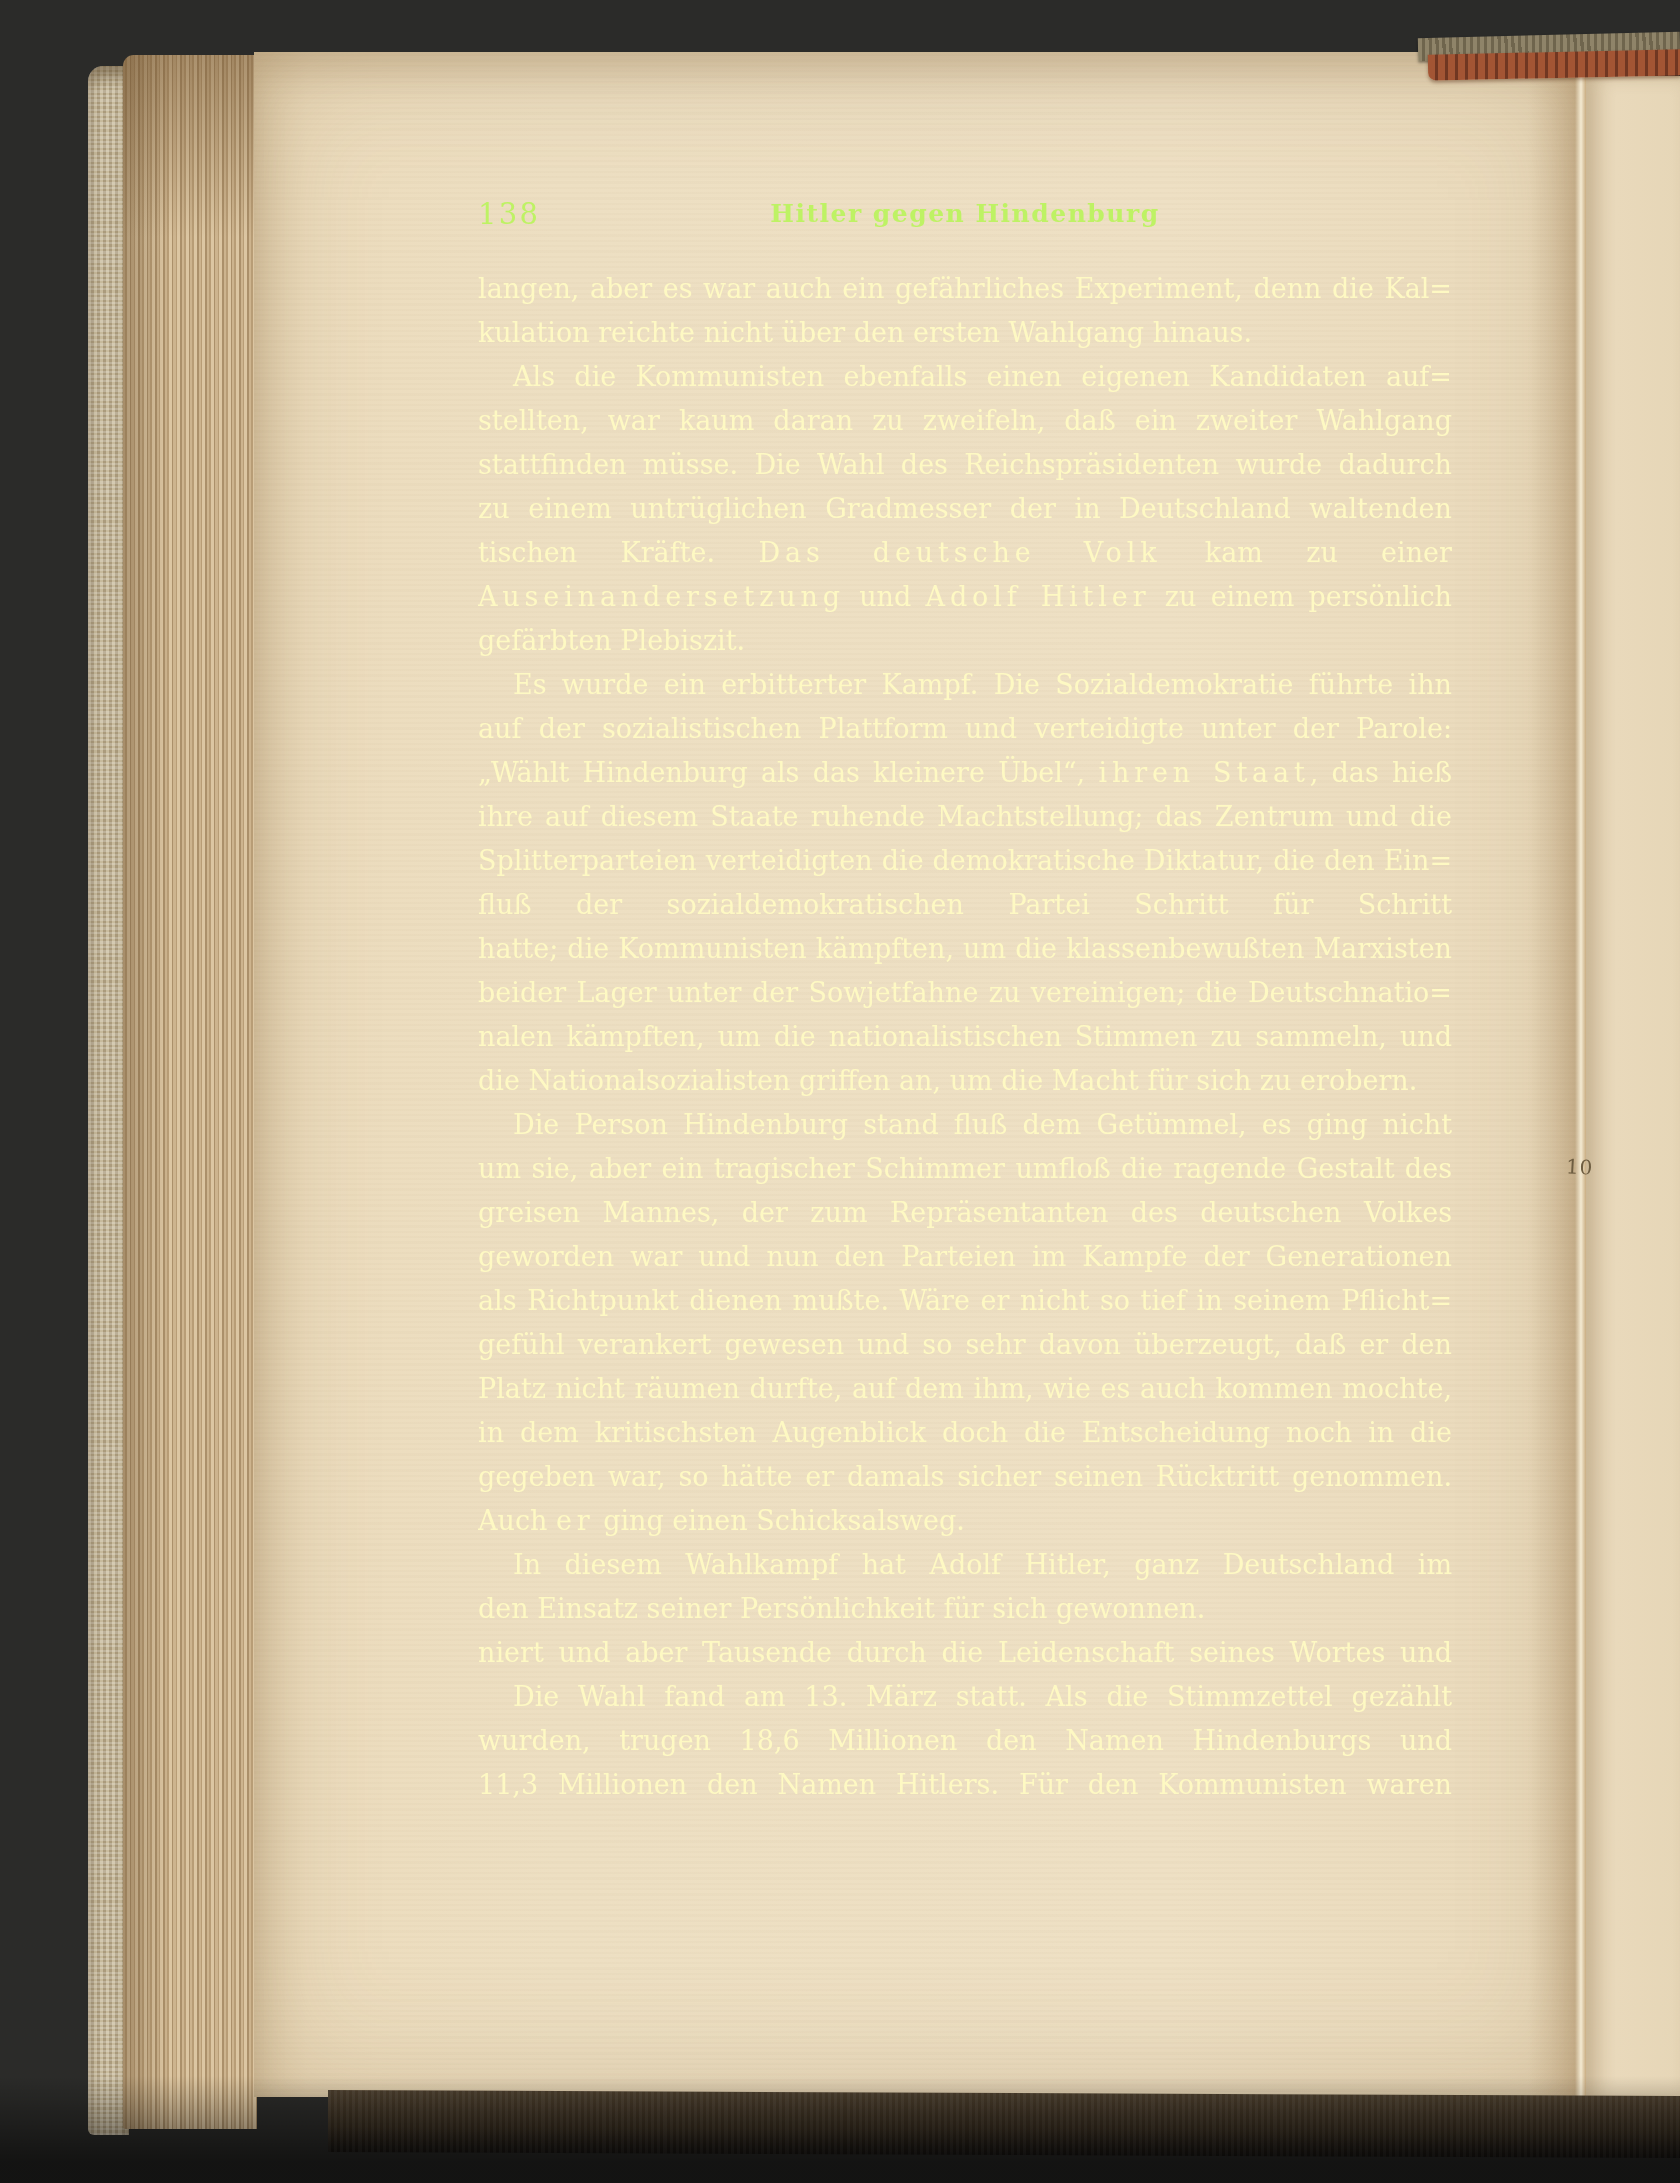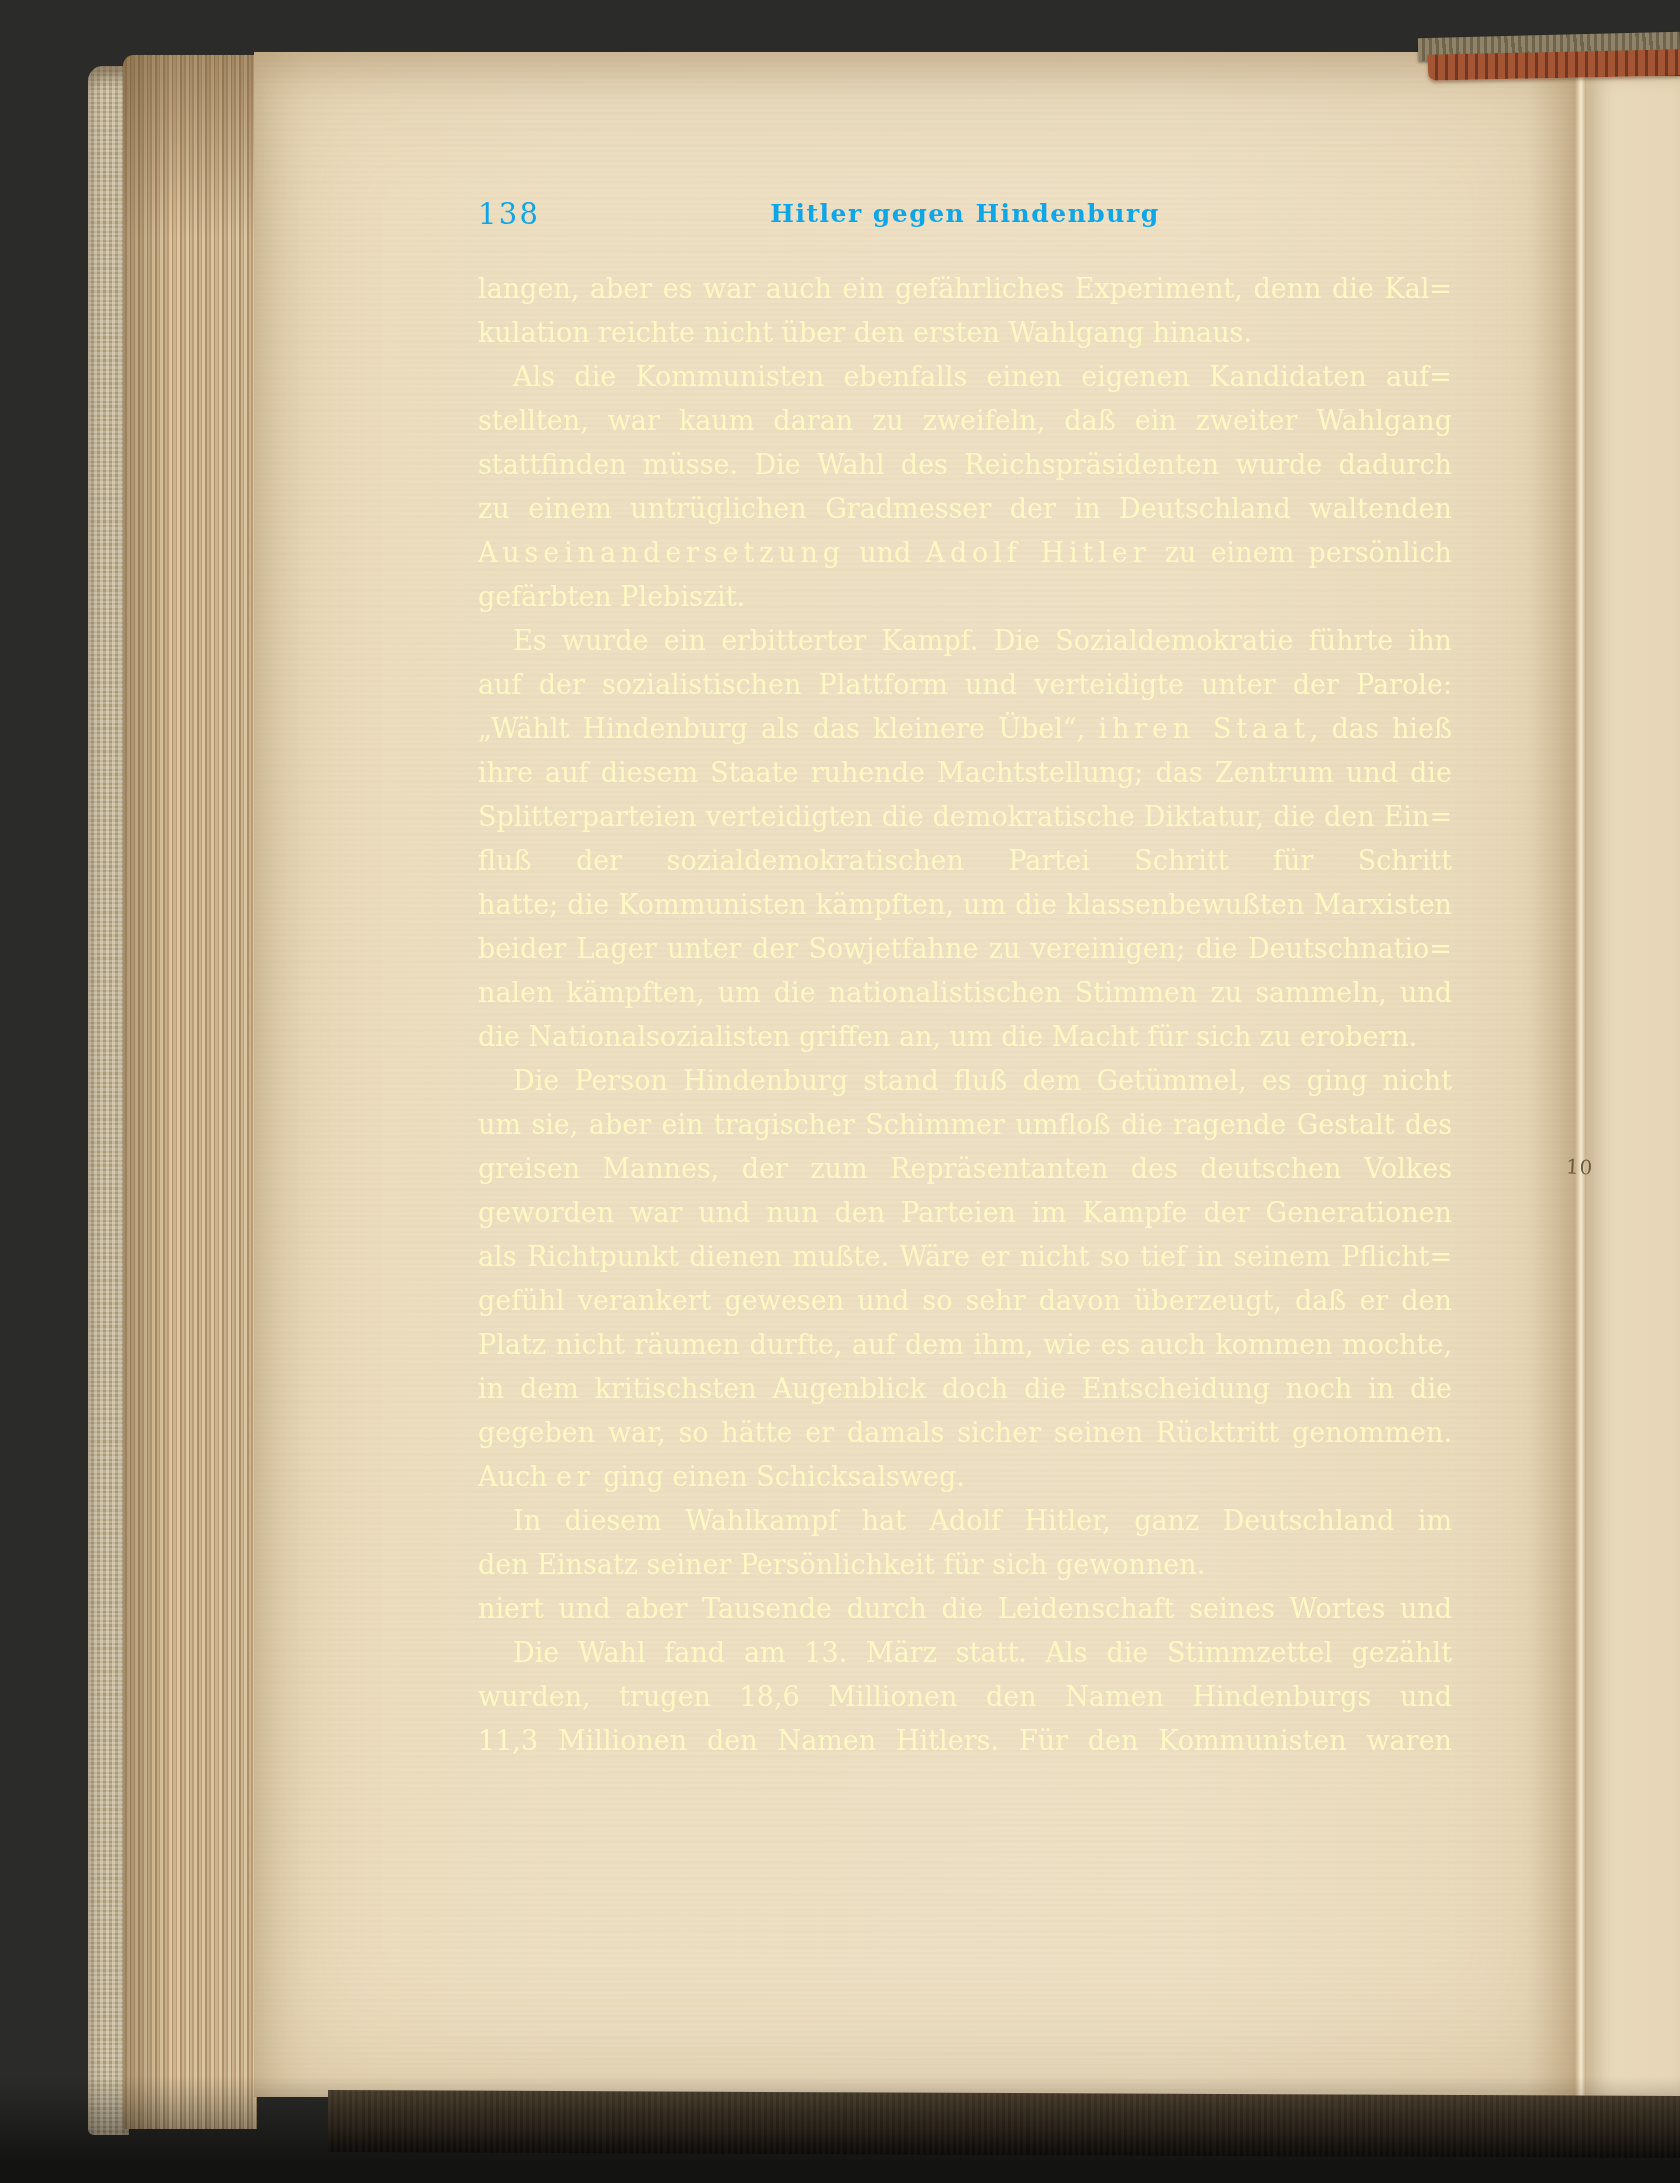--- a/index.html
+++ b/index.html
@@ -70,21 +70,21 @@
   }
   
   .bottom-board{
     position:absolute;left:328px;top:2093px;width:1353px;height:62px;
     transform:skewY(0.25deg);
     background:
       repeating-linear-gradient(90deg,rgba(255,255,255,.05) 0 3px,rgba(0,0,0,0) 3px 6.1px),
       linear-gradient(180deg,#4a3d2c 0,#352b1e 60%,#181512 100%);
   }
   
-  .header-row{position:absolute;left:478px;top:197px;width:974px;height:46px;color:#0ea5e9;}
+  .header-row{position:absolute;left:478px;top:197px;width:974px;height:46px;color:#bef264;}
   .pagenum{position:absolute;left:0;top:0;font-size:29px;letter-spacing:2.3px;}
   .running-title{
     position:absolute;left:0;top:1.5px;width:100%;text-align:center;
     font-size:25px;font-weight:bold;letter-spacing:1.5px;
   }
   .text-block{
     position:absolute;left:478px;top:267px;width:974px;
     font-size:27px;line-height:44px;color:#fef9c3;
     text-rendering:optimizeLegibility;
   }
@@ -118,20 +118,21 @@
     <span class="running-title">Hitler gegen Hindenburg</span>
   </div>
 
   <div class="text-block">
       <div class="line"><span>langen, aber es war auch ein gefährliches Experiment, denn die Kal=</span></div>
       <div class="line para-end"><span>kulation reichte nicht über den ersten Wahlgang hinaus.</span></div>
       <div class="line indent"><span>Als die Kommunisten ebenfalls einen eigenen Kandidaten auf=</span></div>
       <div class="line"><span>stellten, war kaum daran zu zweifeln, daß ein zweiter Wahlgang</span></div>
       <div class="line"><span>stattfinden müsse. Die Wahl des Reichspräsidenten wurde dadurch</span></div>
       <div class="line"><span>zu einem untrüglichen Gradmesser der in Deutschland waltenden poli=</span></div>
+      <div class="line"><span>tischen Kräfte. </span><span class="sperr">Das deutsche Volk</span><span> kam zu einer </span></div>
       <div class="line"><span class="sperr">Auseinandersetzung</span><span> und </span><span class="sperr">Adolf Hitler</span><span> zu einem persönlich</span></div>
       <div class="line para-end"><span>gefärbten Plebiszit.</span></div>
       <div class="line indent"><span>Es wurde ein erbitterter Kampf. Die Sozialdemokratie führte ihn</span></div>
       <div class="line"><span>auf der sozialistischen Plattform und verteidigte unter der Parole:</span></div>
       <div class="line"><span>„Wählt Hindenburg als das kleinere Übel“, </span><span class="sperr">ihren Staat</span><span>, das hieß</span></div>
       <div class="line"><span>ihre auf diesem Staate ruhende Machtstellung; das Zentrum und die</span></div>
       <div class="line"><span>Splitterparteien verteidigten die demokratische Diktatur, die den Ein=</span></div>
       <div class="line"><span>fluß der sozialdemokratischen Partei Schritt für Schritt zurückgedrängt</span></div>
       <div class="line"><span>hatte; die Kommunisten kämpften, um die klassenbewußten Marxisten</span></div>
       <div class="line"><span>beider Lager unter der Sowjetfahne zu vereinigen; die Deutschnatio=</span></div>

